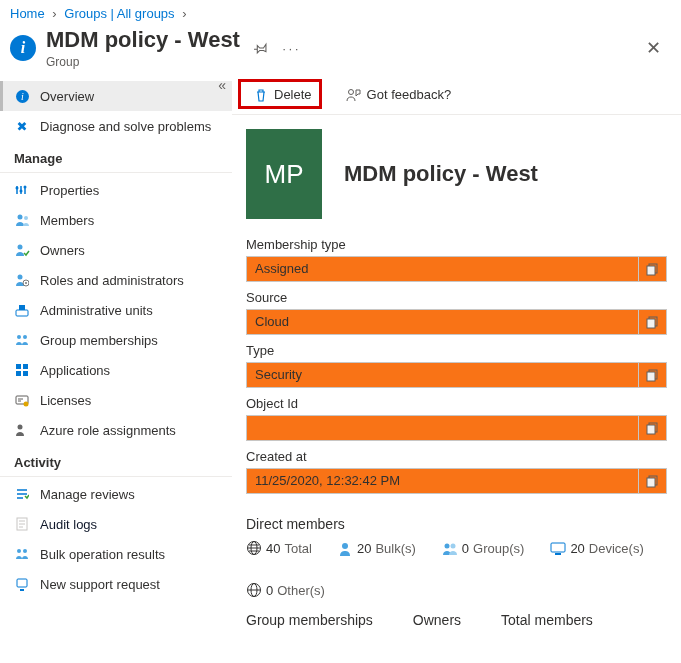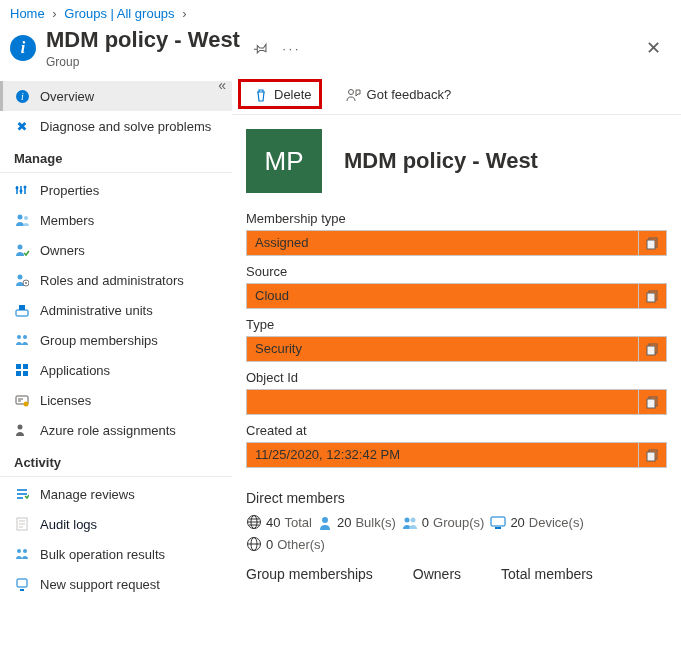--- a/index.html
+++ b/index.html
@@ -53,38 +53,38 @@
   .toolbar {
     display:flex; align-items:center; gap: 18px; padding: 6px 10px 8px 14px;
     border-bottom: 1px solid #edebe9;
   }
   .tb-btn { display:flex; align-items:center; gap:6px; cursor:pointer; padding:4px 8px;}
   .delete-highlight {
     position:absolute; left:6px; top:2px; width:84px; height:30px; border:3px solid #d40000; pointer-events:none;
   }
   .grp-header { display:flex; align-items:center; gap:22px; padding: 14px; }
   .grp-avatar {
-    width:76px; height:64px; background:#2f6f47; color:#fff;
+    width:76px; height:90px; background:#2f6f47; color:#fff;
     display:flex; align-items:center; justify-content:center;
     font-size:26px; font-weight:400;
   }
   .grp-title { font-size:22px; font-weight:600;}
   .field { padding: 4px 14px; }
   .field-label { font-size:13px; color:#323130; margin-bottom:4px;}
   .field-row {
     display:flex; align-items:stretch; background:#f97316; border:1px solid #c8c6c4;
     height:26px;
   }
   .field-val { flex:1; padding:4px 8px; font-size:13px; color:#323130;}
   .copy-btn {
     width:28px; display:flex; align-items:center; justify-content:center;
     border-left:1px solid #c8c6c4; cursor:pointer; color:#605e5c;
   }
   .section-h { font-size:14px; padding: 18px 14px 6px 14px; color:#323130;}
-  .stats { display:flex; gap:6px; padding: 2px 14px; align-items:center; flex-wrap:wrap;}
+  .stats { display:flex; gap:26px; padding: 2px 14px; align-items:center; flex-wrap:wrap;}
   .stat { display:flex; align-items:center; gap:4px; font-size:13px; color:#323130; white-space:nowrap;}
   .stat .num { font-weight:400; }
   .stat .lbl { color:#605e5c; }
   .trio { display:flex; padding: 12px 14px 0 14px; gap: 40px;}
   .trio .col { font-size:14px; }
   svg { display:block; }
 </style>
 </head>
 <body>
 

